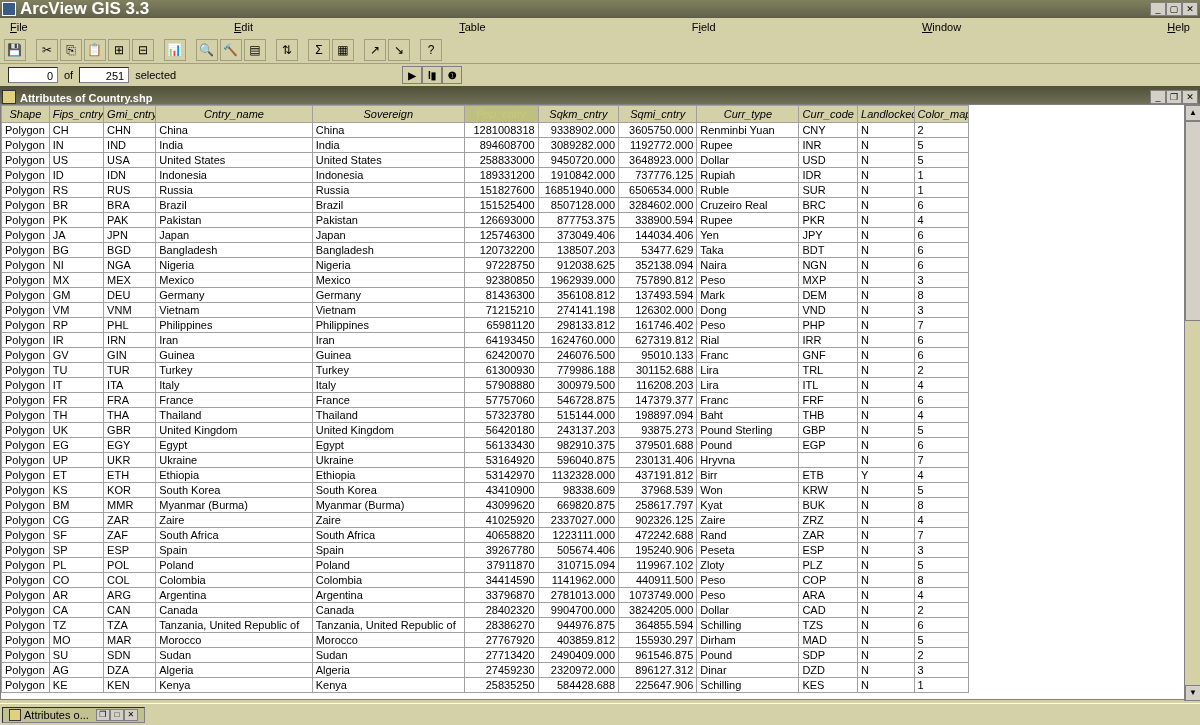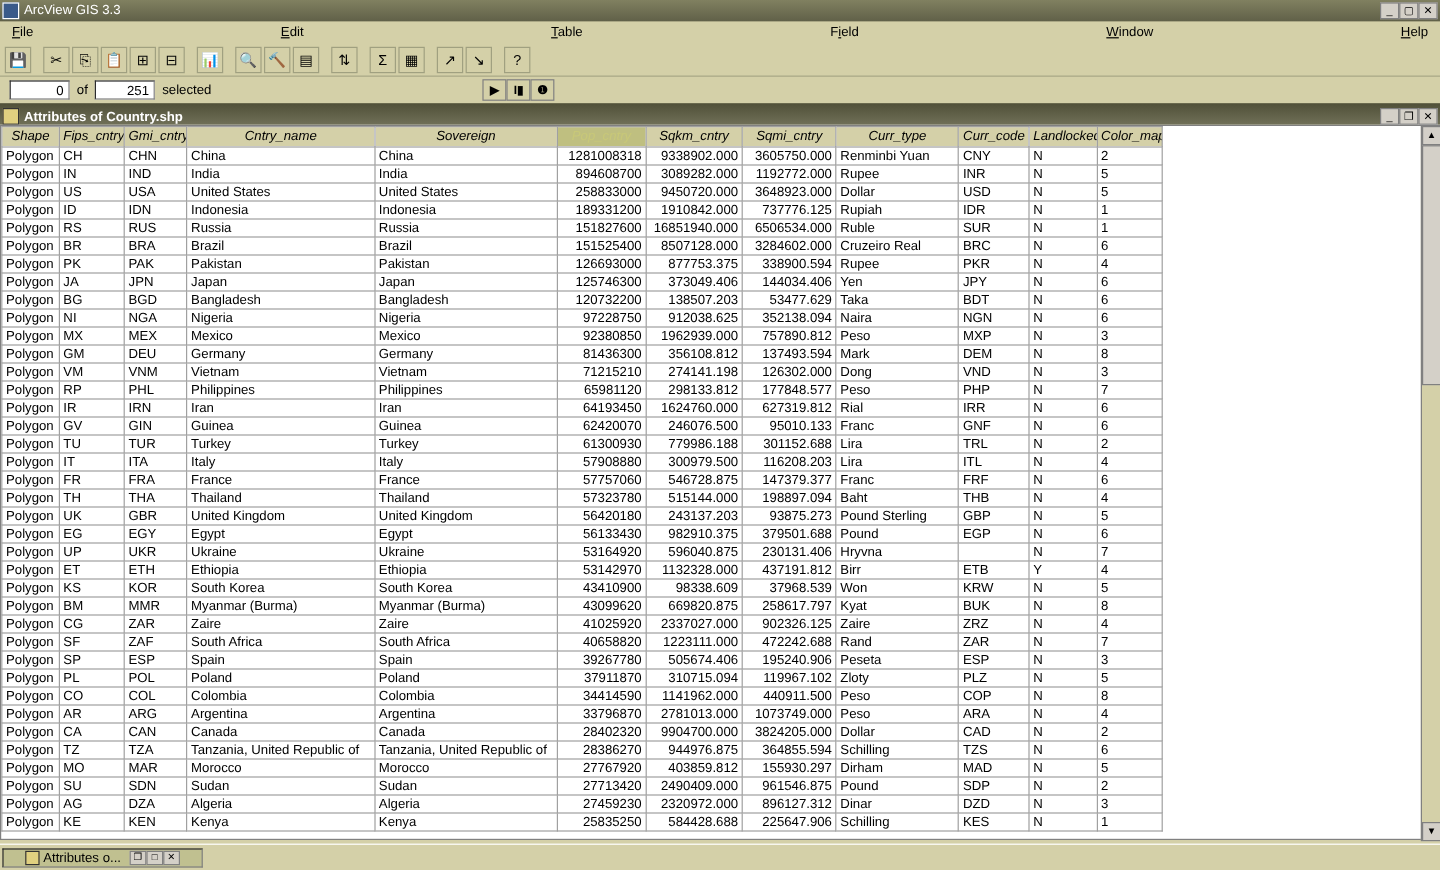--- a/index.html
+++ b/index.html
@@ -1,19 +1,19 @@
 <!DOCTYPE html>
 <html><head>
 <meta charset="utf-8">
 <style>
 * { margin:0; padding:0; box-sizing:border-box; }
 body { font-family:Tahoma,Arial,sans-serif; font-size:11px; background:#d4d0a8; width:1200px; height:725px; overflow:hidden; position:relative; }
 .titlebar { background:linear-gradient(#808060,#606048); color:#fff; height:18px; display:flex; align-items:center; padding:0 2px; }
 .titlebar .app-icon { width:14px; height:14px; background:#3a5a8a; border:1px solid #fff; margin-right:4px; display:inline-block; }
-.titlebar .title-text { font-weight:normal; font-size:11px;text-align:center; }
+.titlebar .title-text { font-weight:bold; font-size:17px;text-align:center; }
 .titlebar .win-controls { margin-left:auto; display:flex; gap:0; }
 .titlebar .win-controls button { width:16px; height:14px; font-size:9px; background:#d4d0c8; border:1px solid #808080; cursor:pointer; line-height:1; }
 .menubar { background:#d4d0a8; height:18px; display:flex; align-items:center; padding:0 4px; gap:2px;justify-content:space-between; }
 .menubar span { padding:1px 6px; cursor:pointer; }
 .menubar span u { text-decoration:underline; }
 .toolbar { background:#d4d0a8; height:28px; display:flex; align-items:center; padding:2px 4px; gap:2px; border-bottom:1px solid #a0a080; }
 .toolbar .tb-btn { width:22px; height:22px; background:#d4d0a8; border:1px solid #a0a080; display:flex; align-items:center; justify-content:center; font-size:12px; cursor:pointer; }
 .toolbar .tb-sep { width:6px; }
 .selection-bar { background:#d4d0a8; height:22px; display:flex; align-items:center; padding:2px 8px; gap:6px; }
 .selection-bar .sel-field { background:#fff; border:1px inset #808080; padding:1px 4px; min-width:50px; text-align:right; font-size:11px; height:16px; line-height:14px; }
@@ -29,21 +29,21 @@
 .data-table th, .data-table td { border:1px solid #a0a0a0; padding:0 3px; font-size:11px; height:15px; overflow:hidden; white-space:nowrap; text-overflow:clip; }
 .data-table th { background:#d4d0a8; font-style:italic; font-weight:normal; text-align:center; cursor:pointer; height:17px; }
 .data-table th.sorted { background:#bfbf80; color:#c8c878; font-style:italic; }
 .data-table td { background:#fff; }
 .data-table td.num { text-align:right; }
 .scrollbar-v { position:absolute; right:0; top:105px; width:16px; height:596px; background:#d4d0a8; border-left:1px solid #808080; }
 .scrollbar-v .sb-btn { width:16px; height:16px; background:#d4d0c8; border:1px solid #808080; font-size:8px; text-align:center; line-height:14px; cursor:pointer; }
 .scrollbar-v .sb-thumb { position:absolute; top:16px; left:0; width:16px; height:200px; background:#d4d0c8; border:1px solid #808080; cursor:pointer; }
 .scrollbar-v .sb-btn.down { position:absolute; bottom:0; }
 .taskbar { position:absolute; bottom:0; left:0; right:0; height:22px; background:#d4d0a8; border-top:1px solid #fff; display:flex; align-items:center; padding:1px 2px; }
-.taskbar .task-btn { background:#c0c090; border:1px inset #808080; padding:1px 18px; font-size:11px; display:flex; align-items:center; gap:3px; cursor:pointer; }
+.taskbar .task-btn { background:#c0c090; border:1px inset #808080; padding:1px 6px; font-size:11px; display:flex; align-items:center; gap:3px; cursor:pointer; }
 .taskbar .task-icon { width:12px; height:12px; background:#e0d080; border:1px solid #333; }
 .taskbar .task-ctrl { margin-left:4px; display:flex; }
 .taskbar .task-ctrl button { width:14px; height:12px; font-size:8px; background:#d4d0c8; border:1px solid #808080; cursor:pointer; }
 </style>
 </head>
 <body>
 
 <div class="titlebar">
   <span class="app-icon"></span>
   <span class="title-text">ArcView GIS 3.3</span>
@@ -329,21 +329,21 @@
           <td>3</td>
         </tr>
         <tr>
           <td>Polygon</td>
           <td>RP</td>
           <td>PHL</td>
           <td>Philippines</td>
           <td>Philippines</td>
           <td class="num">65981120</td>
           <td class="num">298133.812</td>
-          <td class="num">177848.577</td>
+          <td class="num">161746.402</td>
           <td>Peso</td>
           <td>PHP</td>
           <td>N</td>
           <td>7</td>
         </tr>
         <tr>
           <td>Polygon</td>
           <td>IR</td>
           <td>IRN</td>
           <td>Iran</td>

